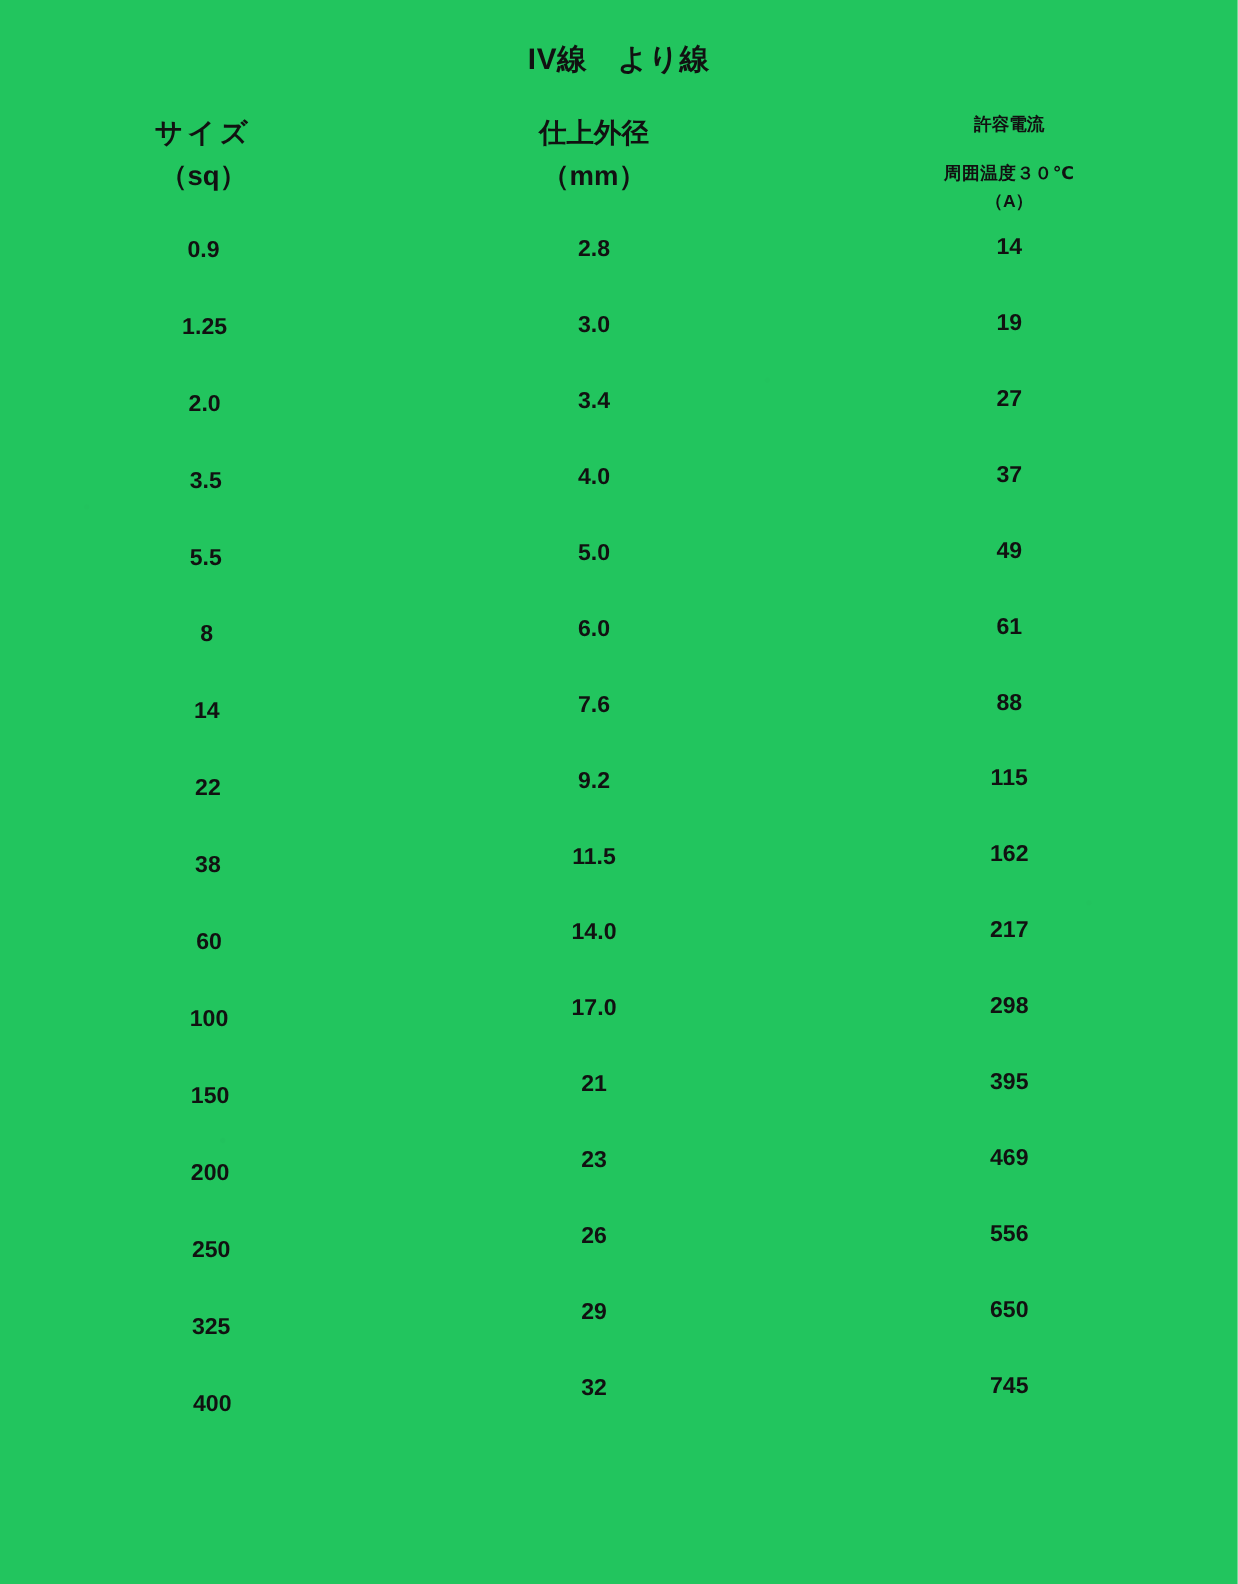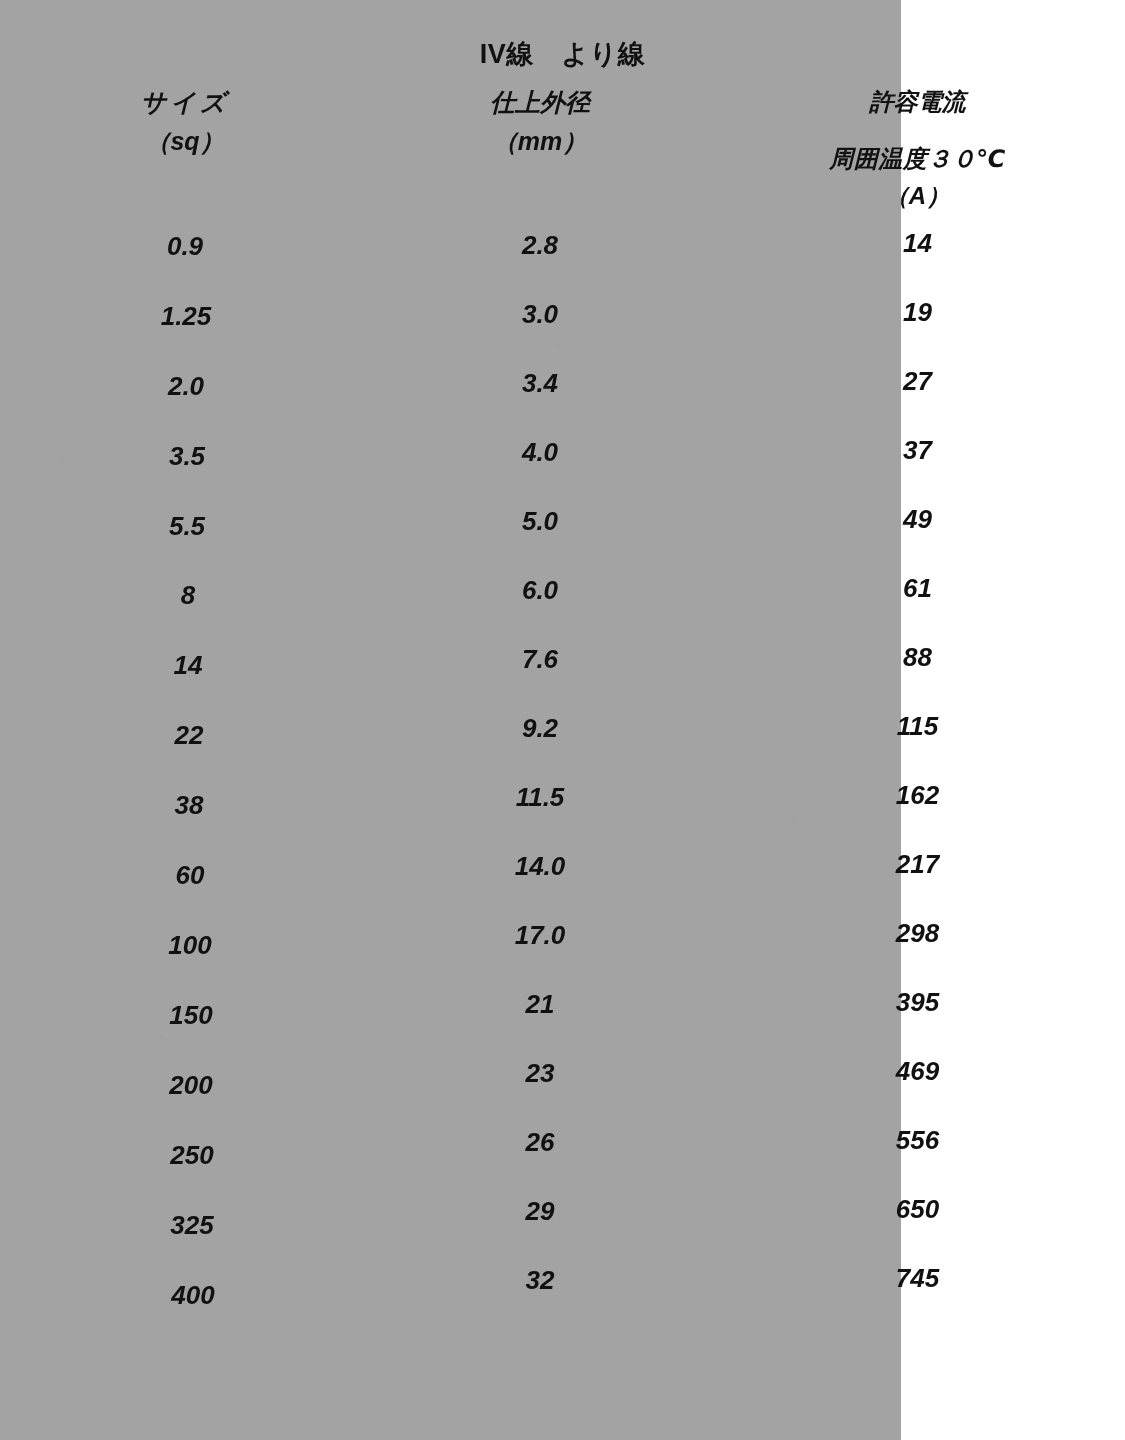--- a/index.html
+++ b/index.html
@@ -10,23 +10,23 @@
   body {
     width: 1125px;
     height: 1440px;
     font-family: "Liberation Sans", "DejaVu Sans", sans-serif;
     color: #111111;
     position: relative;
     overflow: hidden;
   }
   .page {
     position: relative;
-    width: 901px;
+    width: 1125px;
     height: 1440px;
-    background: #a3a3a3;
+    background: #22c55e;
   }
 
   
   .page::before {
     content: "";
     position: absolute;
     inset: 0;
     background:
       radial-gradient(circle at 18% 72%, rgba(0,0,0,0.015) 0 2px, transparent 3px),
       radial-gradient(circle at 62% 24%, rgba(0,0,0,0.012) 0 2px, transparent 3px),
@@ -41,25 +41,24 @@
     left: 0;
     width: 1125px;
     text-align: center;
     font-size: 27px;
     font-weight: 700;
     letter-spacing: 0.5px;
   }
 
   table.wire-table {
     position: absolute;
-    top: 83px;
+    top: 102px;
     left: 40px;
     width: 1045px;
     border-collapse: collapse;
-    font-style: italic;
   }
 
   table.wire-table col.c-size { width: 290px; }
   table.wire-table col.c-dia  { width: 420px; }
   table.wire-table col.c-amp  { width: 335px; }
 
   table.wire-table thead th {
     font-weight: 700;
     font-size: 25px;
     vertical-align: top;
@@ -70,25 +69,25 @@
     display: flex;
     flex-direction: column;
     align-items: center;
     line-height: 1.55;
   }
   .hdr .l1 { display: block; }
   .hdr .l2 { display: block; }
   .hdr .l3 { display: block; }
 
   .hdr-size .l1 { letter-spacing: 4px; }
-  .hdr-amp  { font-size: 24px; }
+  .hdr-amp  { font-size: 16px; }
   .hdr-amp .l2 { letter-spacing: 0.5px; margin-top: 20px; }
 
   table.wire-table tbody td {
-    font-size: 26px;
+    font-size: 21px;
     font-weight: 700;
     height: 69px;
     padding: 0;
     text-align: center;
     vertical-align: middle;
   }
 
   
   td.size-cell  { padding-left: 6px; }
   td.dia-cell   { padding-left: 38px; }

